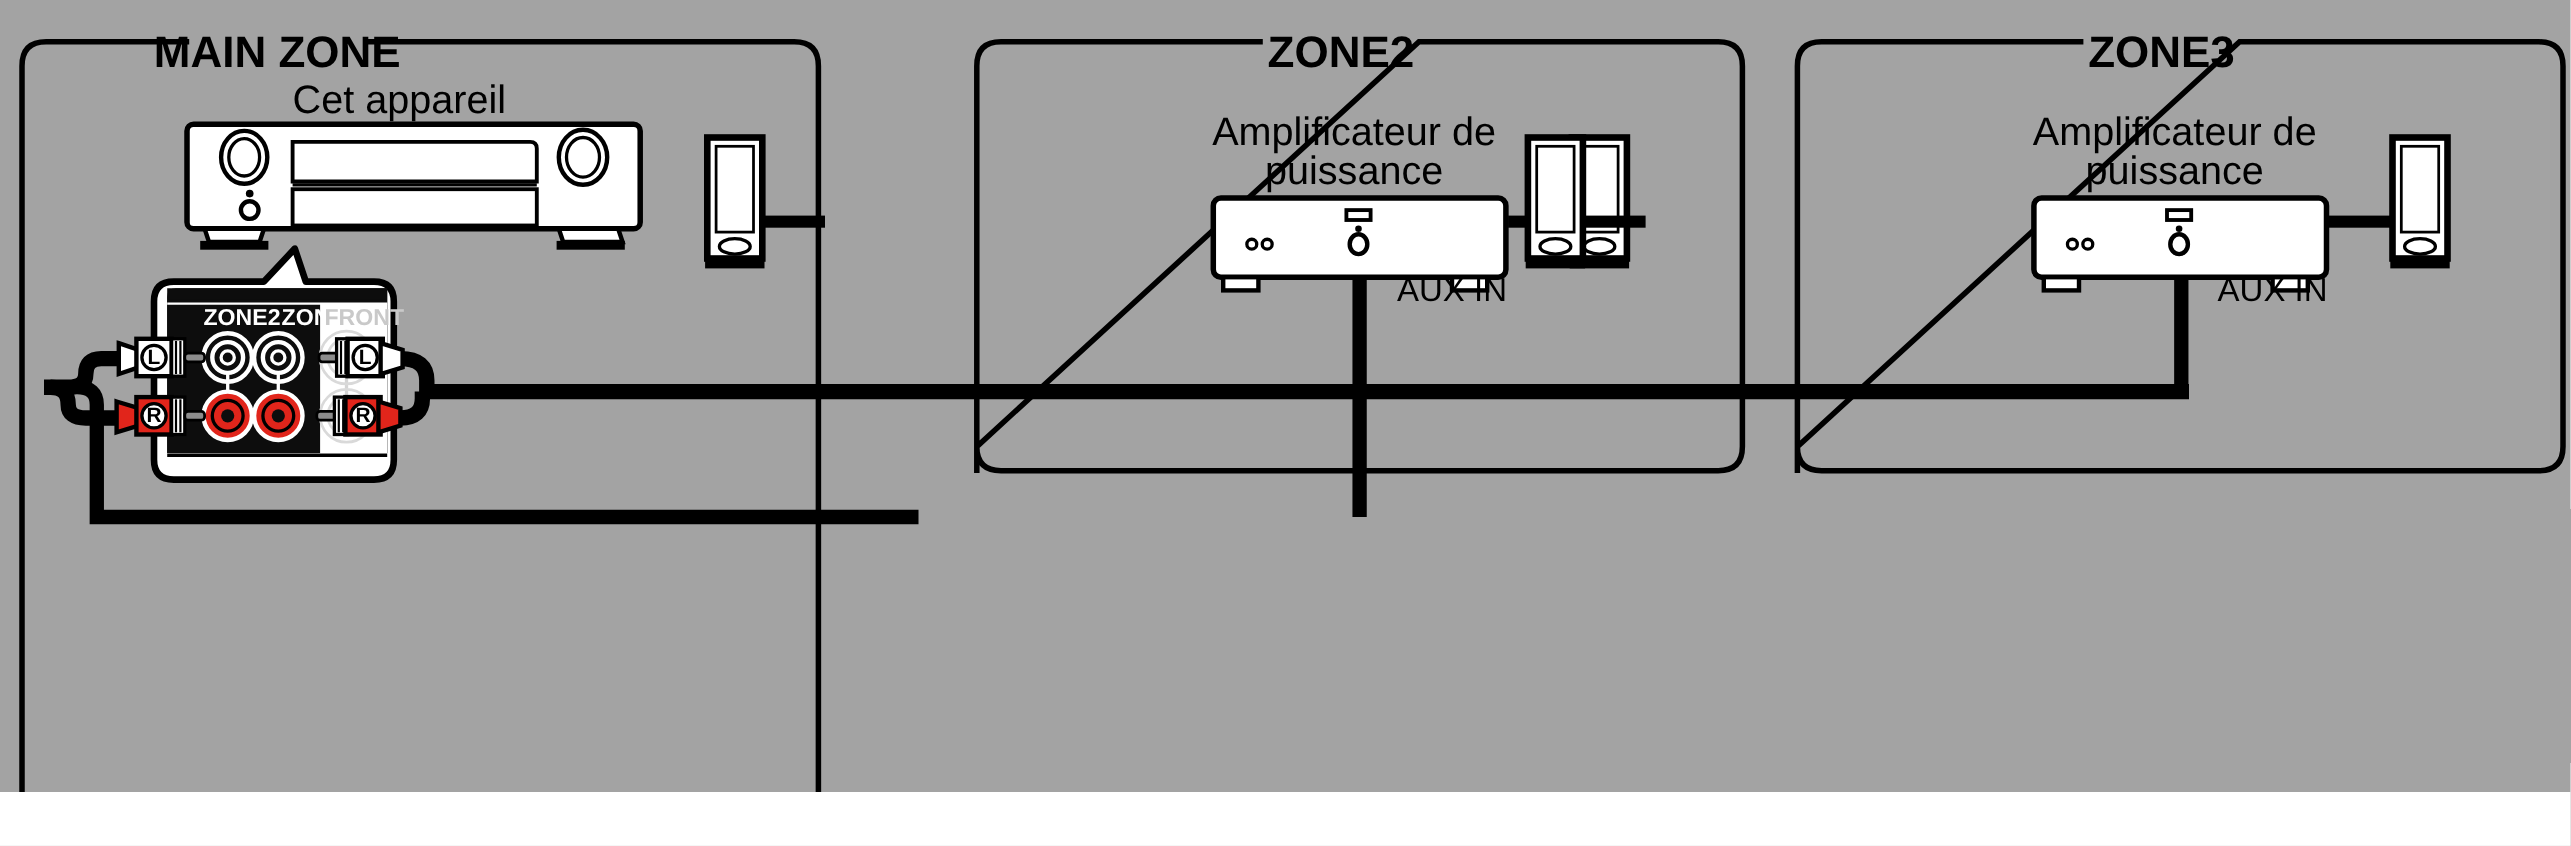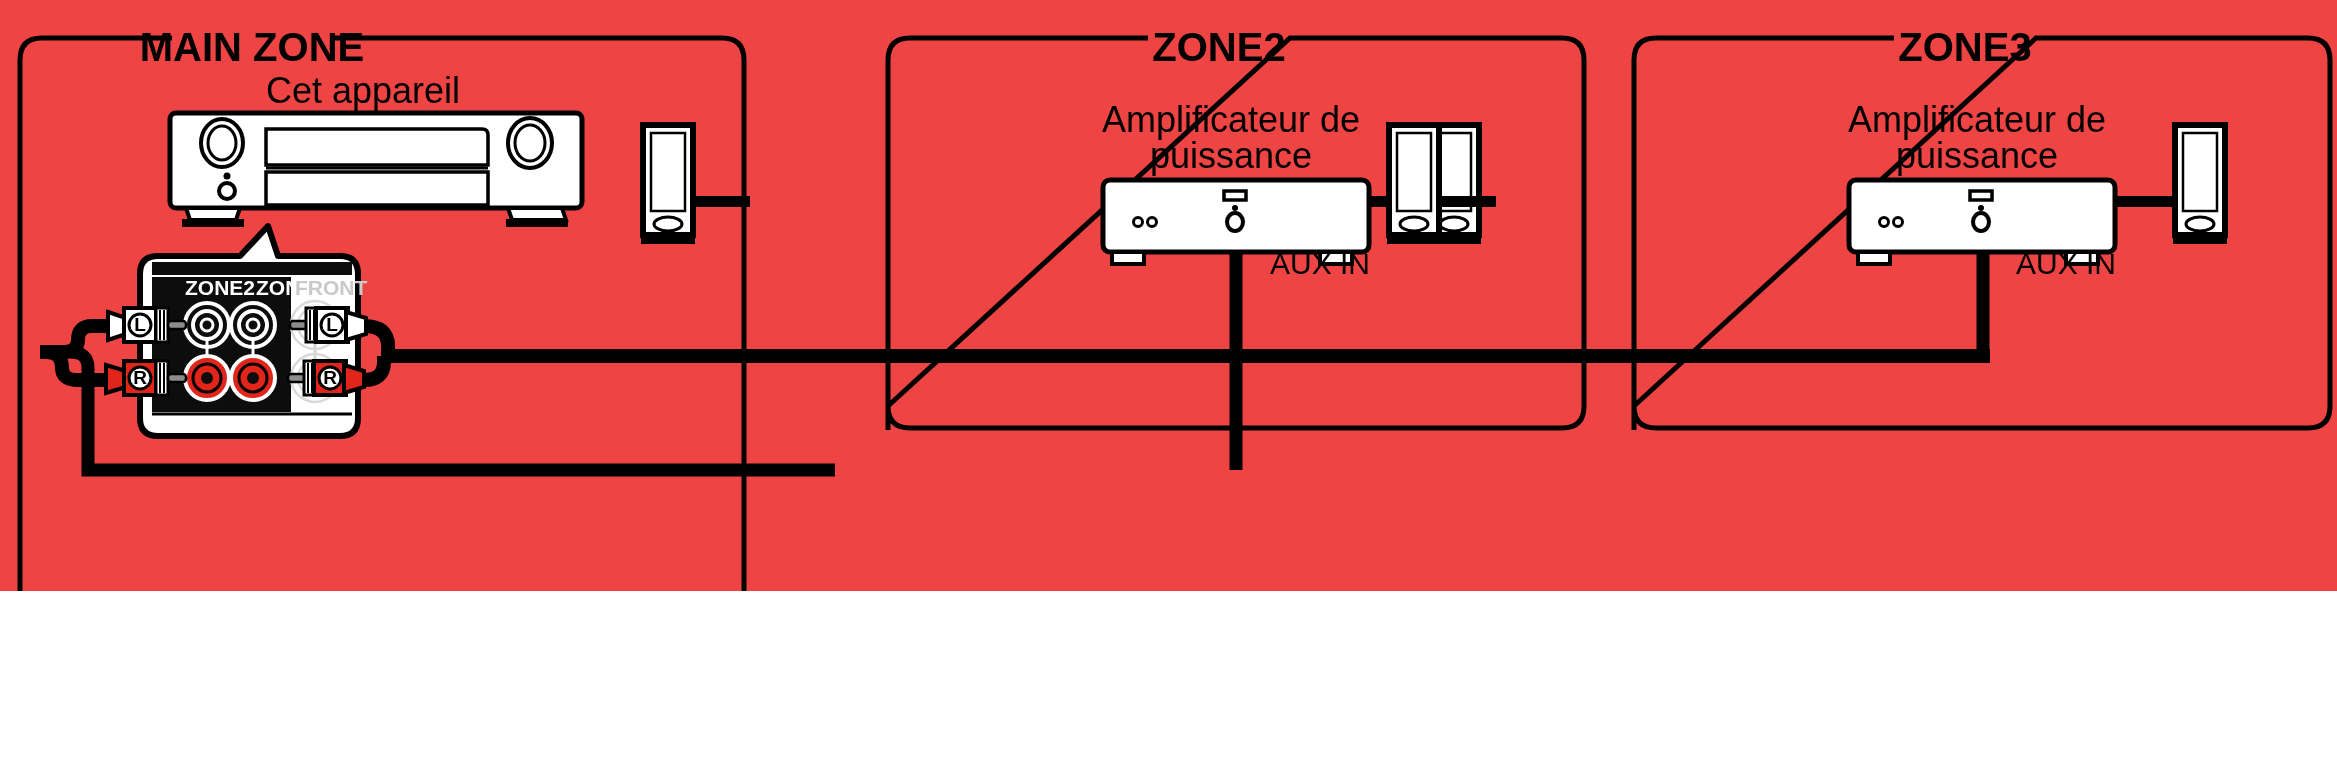--- a/index.html
+++ b/index.html
@@ -1,17 +1,17 @@
 <!DOCTYPE html>
 <html><head>
 <meta charset="utf-8">
 <style>
   html,body{margin:0;padding:0;background:#ffffff;}
   body{font-family:"Liberation Sans", sans-serif;}
-  #stage{position:relative;width:2337px;height:591px;background:#ef4444;overflow:hidden;}
+  #stage{position:relative;width:2337px;height:720px;background:#a3a3a3;overflow:hidden;}
   svg#diagram{position:absolute;left:0;top:0;width:2337px;height:769px;}
   .zone-title{font-weight:bold;font-size:40px;fill:#000;font-family:"Liberation Sans",sans-serif;}
   .dev-label{font-size:36px;fill:#000;font-family:"Liberation Sans",sans-serif;}
   .aux-label{font-size:30px;fill:#000;font-family:"Liberation Sans",sans-serif;}
   .jack-label{font-size:21px;font-weight:bold;fill:#ffffff;font-family:"Liberation Sans",sans-serif;}
   .jack-label-ghost{font-size:21px;font-weight:bold;fill:#c9c9c9;font-family:"Liberation Sans",sans-serif;}
   .plug-letter{font-size:19px;font-weight:bold;fill:#000;font-family:"Liberation Sans",sans-serif;}
 </style>
 </head>
 <body>

